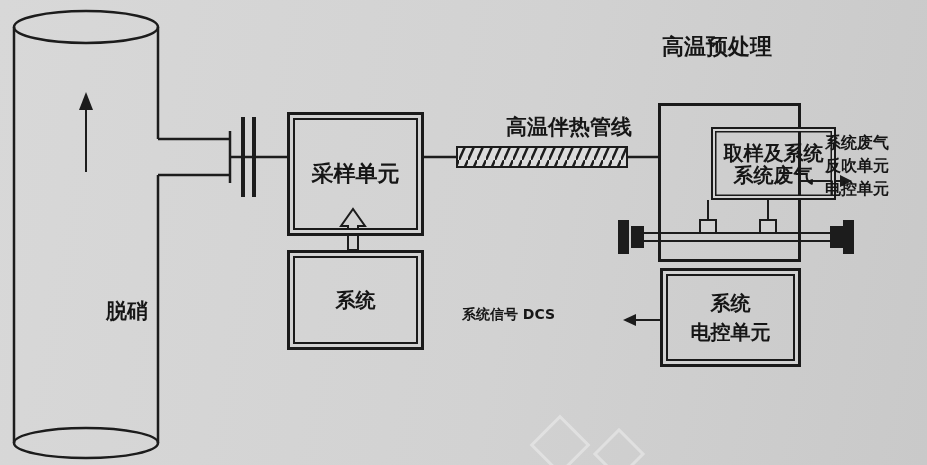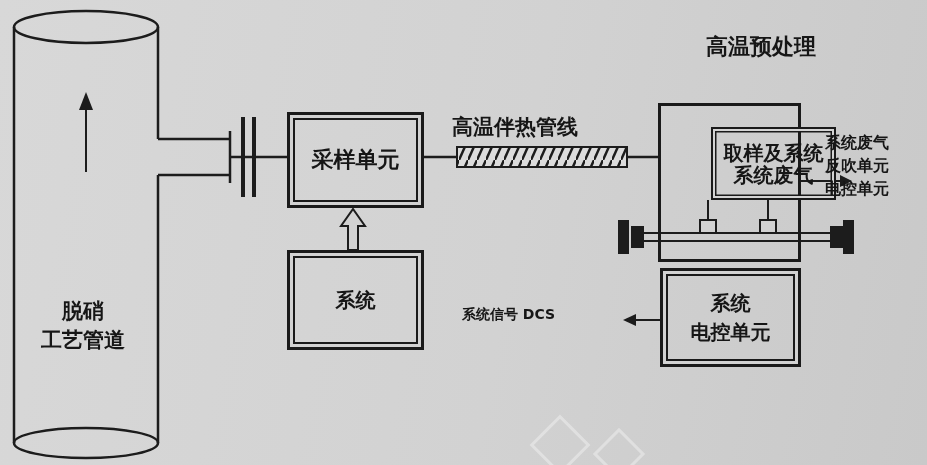--- a/index.html
+++ b/index.html
@@ -96,36 +96,35 @@
       <line x1="632" y1="320" x2="660" y2="320" stroke-width="2"></line>
       <polygon points="623,320 636,314 636,326" stroke="none"></polygon>
     </g>
 
     <g stroke="rgba(255,255,255,0.35)" fill="none" stroke-width="3">
       <rect x="540" y="425" width="40" height="40" transform="rotate(45 560 445)"></rect>
       <rect x="602" y="437" width="34" height="34" transform="rotate(45 619 454)"></rect>
     </g>
   </svg>
 
-  <div class="lbl" style="left:18px;top:297px;width:130px;text-align:center;font-size:21px;line-height:29px;">
+  <div class="lbl" style="left:18px;top:297px;width:130px;text-align:right;font-size:21px;line-height:29px;">
     <span class="ln">脱硝</span>
-    <span class="ln">工艺管道</span>
   </div>
 
-  <div class="box dbox" style="left:287px;top:112px;width:137px;height:96px;font-size:22px;">
+  <div class="box dbox" style="left:287px;top:112px;width:137px;height:124px;font-size:22px;">
     <span>采样单元</span>
   </div>
 
   <div class="box dbox" style="left:287px;top:250px;width:137px;height:100px;font-size:20px;line-height:29px;">
     <span class="ln">系统</span>
   </div>
 
-  <div class="lbl" style="left:452px;top:113px;width:180px;text-align:left;font-size:21px;">高温伴热管线</div>
+  <div class="lbl" style="left:452px;top:113px;width:180px;text-align:right;font-size:21px;">高温伴热管线</div>
 
-  <div class="lbl" style="left:662px;top:33px;font-size:22px;line-height:28px;margin-left:44px;">
+  <div class="lbl" style="left:662px;top:33px;font-size:22px;line-height:28px;">
     <span class="ln">高温预处理</span>
   </div>
 
   <div class="box sbox" style="left:658px;top:103px;width:143px;height:159px;"></div>
 
   <div class="box tbox" style="left:667px;top:127px;width:125px;height:73px;font-size:20px;line-height:22px;margin-left:44px;">
     <span class="ln">取样及系统</span>
     <span class="ln">系统废气</span>
   </div>
 

